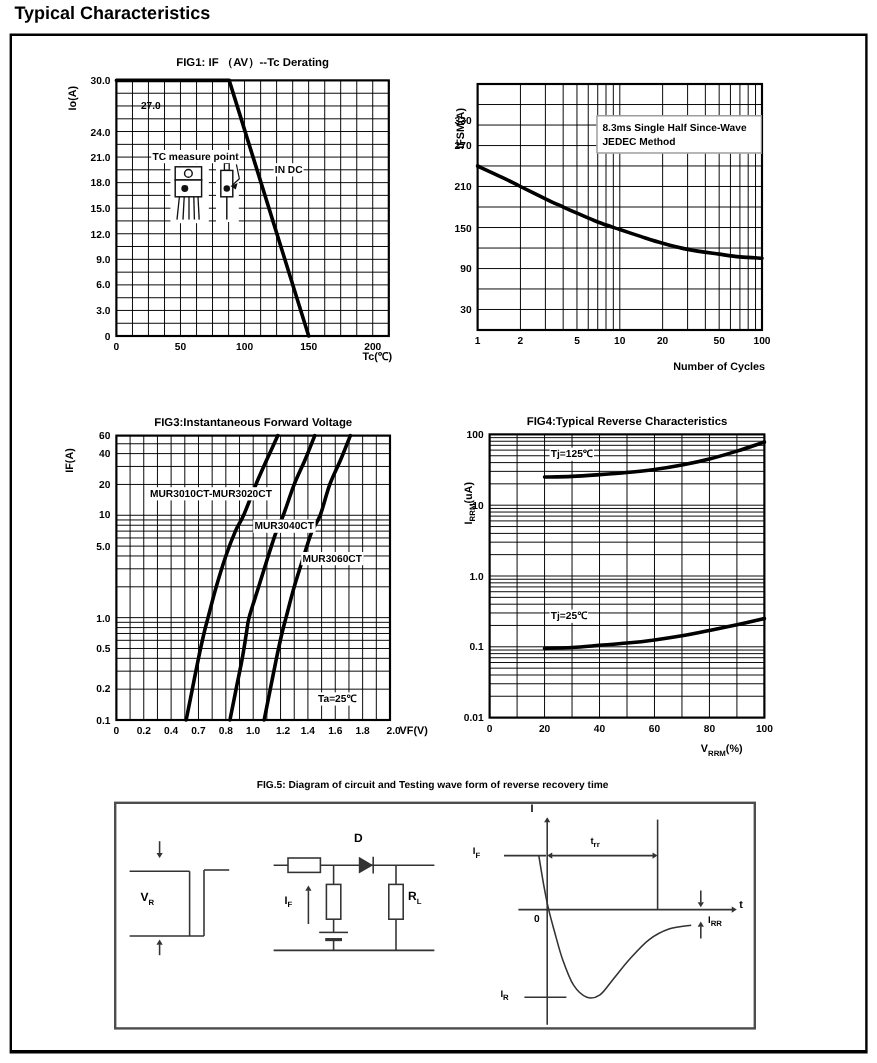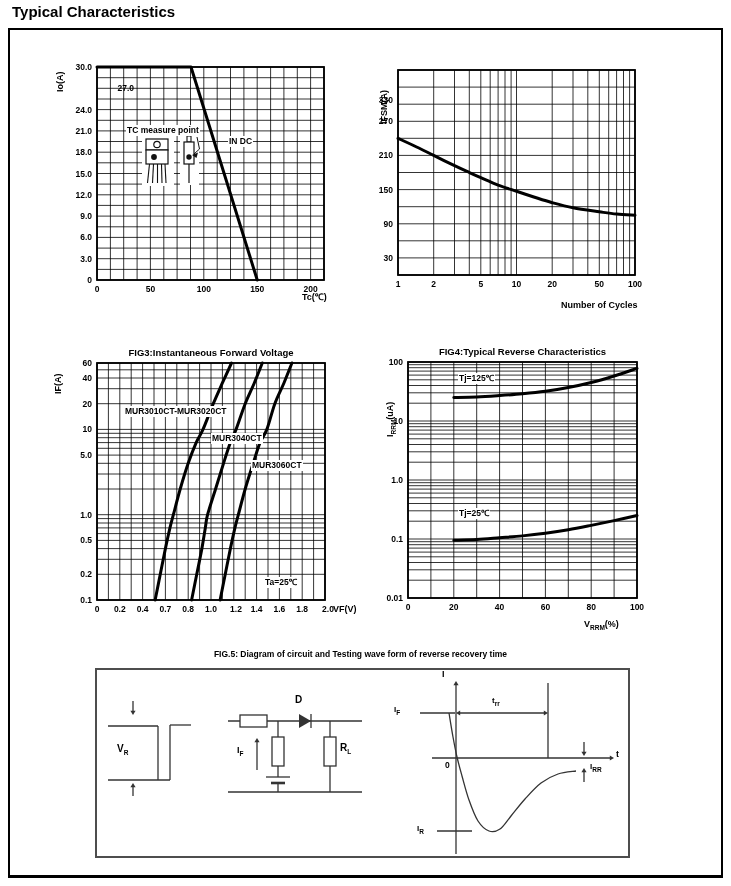--- a/index.html
+++ b/index.html
@@ -327,37 +327,42 @@
         <polygon points="456,681 453.4,685.2 458.6,685.2" fill="#333" stroke="none"></polygon>
         <polygon points="614,758 609.8,755.4 609.8,760.6" fill="#333" stroke="none"></polygon>
         <polygon points="456,713 460.2,710.4 460.2,715.6" fill="#333" stroke="none"></polygon>
         <polygon points="548,713 543.8,710.4 543.8,715.6" fill="#333" stroke="none"></polygon>
         <polygon points="584,756 581.4,751.8 586.6,751.8" fill="#333" stroke="none"></polygon>
         <polygon points="584,768 581.4,772.2 586.6,772.2" fill="#333" stroke="none"></polygon>
         <path d="M449 713 C449.67 717.00 451.67 729.67 453 737 C454.33 744.33 455.50 750.50 457 757 C458.50 763.50 460.00 768.83 462 776 C464.00 783.17 466.33 792.50 469 800 C471.67 807.50 474.67 815.83 478 821 C481.33 826.17 485.33 829.67 489 831 C492.67 832.33 496.33 831.50 500 829 C503.67 826.50 506.83 821.00 511 816 C515.17 811.00 520.00 804.50 525 799 C530.00 793.50 535.50 787.17 541 783 C546.50 778.83 552.17 776.00 558 774 C563.83 772.00 573.00 771.50 576 771" stroke="#333" stroke-width="1.3" fill="none"></path>
       </g>
     </svg>
 
+  <div class="ftitle p-f1t">FIG1: IF （AV）--Tc Derating</div>
   <div class="ftitle p-f3t">FIG3:Instantaneous Forward Voltage</div>
   <div class="ftitle p-f4t">FIG4:Typical Reverse Characteristics</div>
   <div class="ftitle f5t p-f5t">FIG.5: Diagram of circuit and Testing wave form of reverse recovery time</div>
 
   <div class="xlab p-f1x">Tc(℃)</div>
   <div class="xlab p-f2x">Number of Cycles</div>
   <div class="xlab p-f3x">VF(V)</div>
   <div class="xlab p-f4x"><span>V</span><sub>RRM</sub><span>(%)</span></div>
 
   <div class="vlab p-f1y">Io(A)</div>
   <div class="vlab p-f2y">IFSM(A)</div>
   <div class="vlab p-f3y">IF(A)</div>
   <div class="vlab p-f4y"><span>I</span><sub>RRM</sub><span>(uA)</span></div>
 
   <div class="alab p-tc">TC measure point</div>
   <div class="alab p-indc">IN DC</div>
 
+  <div class="notebox">
+    <div>8.3ms Single Half Since-Wave</div>
+    <div>JEDEC Method</div>
+  </div>
 
   <div class="alab p-m1">MUR3010CT-MUR3020CT</div>
   <div class="alab p-m2">MUR3040CT</div>
   <div class="alab p-m3">MUR3060CT</div>
   <div class="alab p-ta">Ta=25℃</div>
 
   <div class="alab p-tj125">Tj=125℃</div>
   <div class="alab p-tj25">Tj=25℃</div>
 
   <div class="lb5 p-vr"><span>V</span><sub>R</sub></div>

